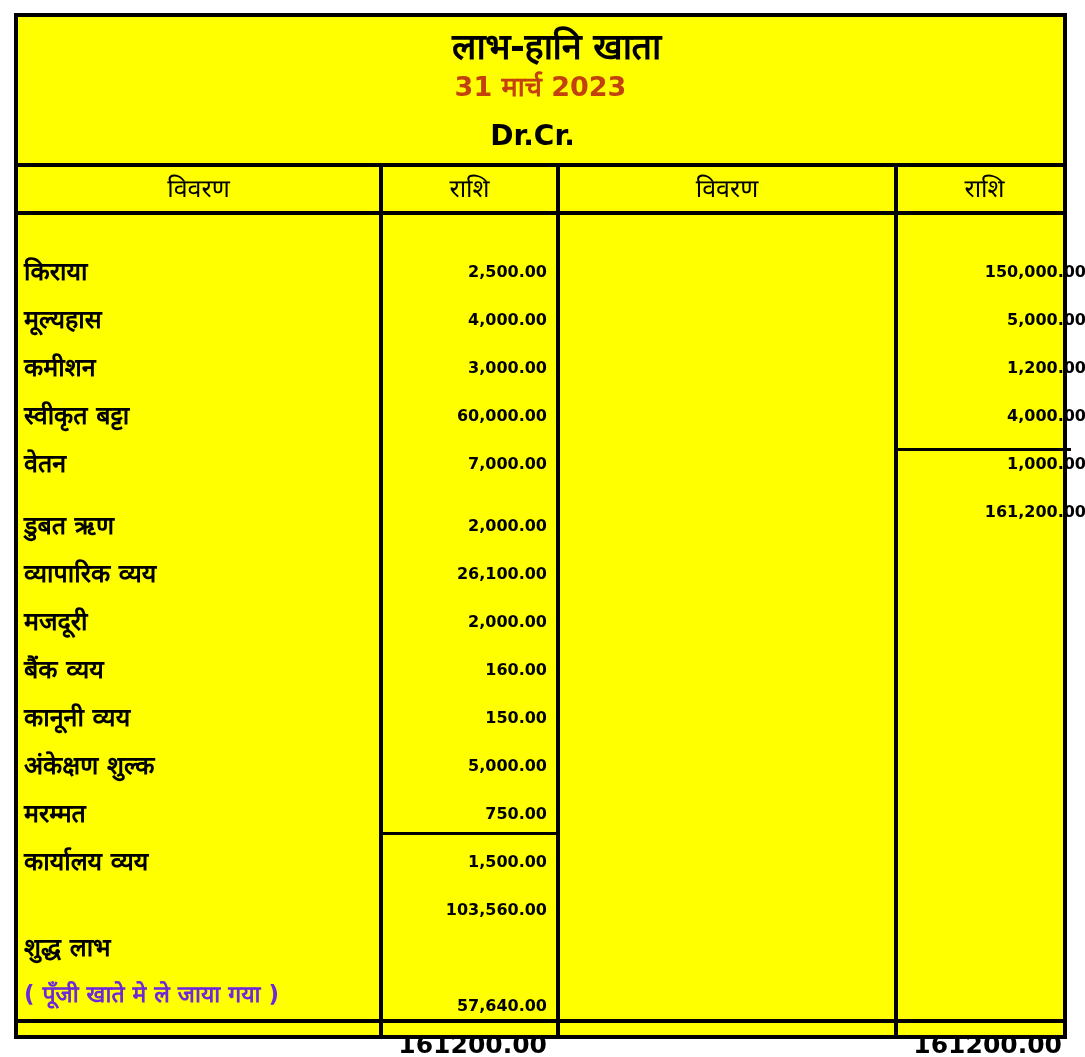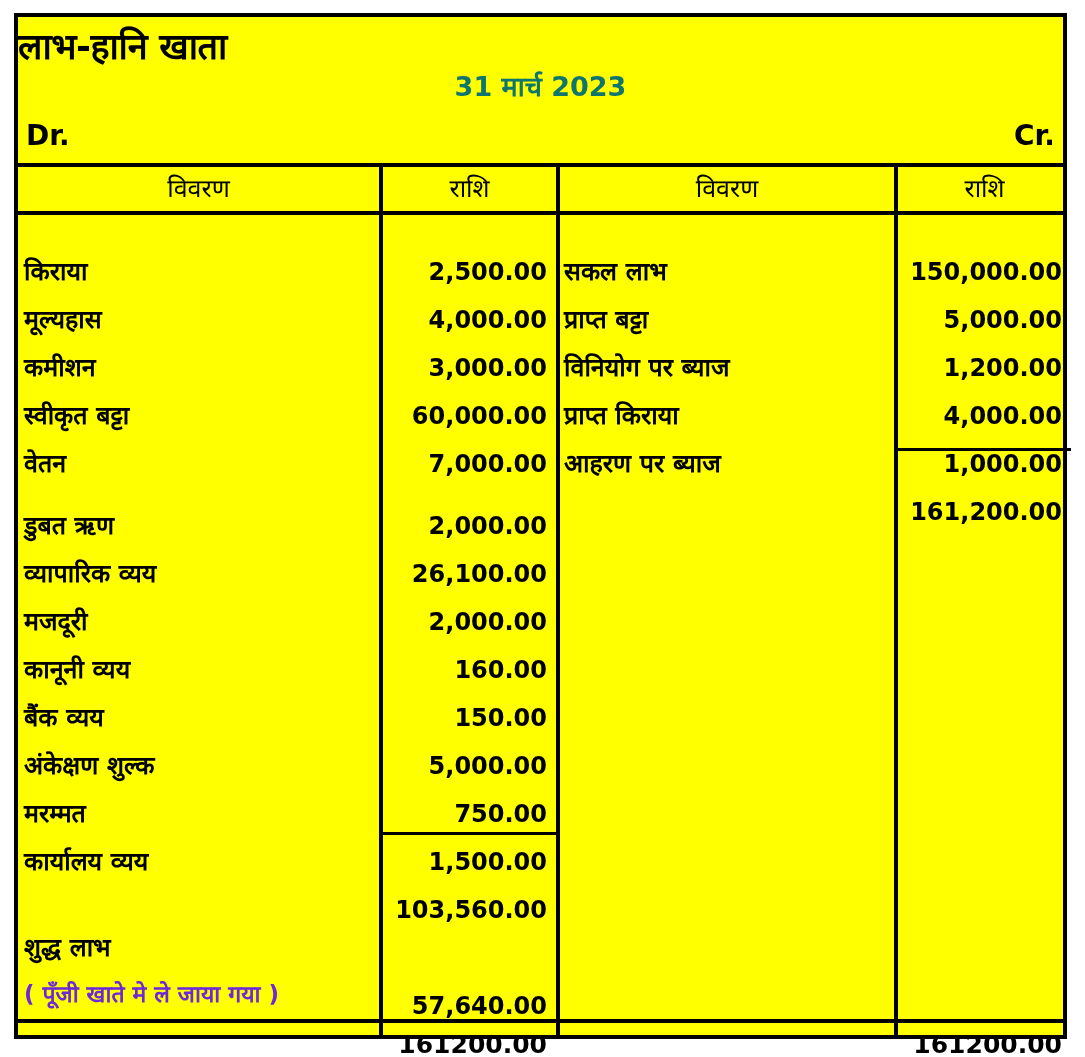--- a/index.html
+++ b/index.html
@@ -29,45 +29,47 @@
   
   .title-block {
     position: absolute;
     left: 0;
     top: 0;
     width: 100%;
     height: 148px;
     box-sizing: border-box;
   }
   .doc-title {
+    text-align: center;
     font-family: "DejaVu Sans", "Liberation Sans", sans-serif;
     font-weight: bold;
     font-size: 36px;
     line-height: 44px;
     padding-top: 8px;
     letter-spacing: -0.5px;
     color: #000;
+    margin-left: 32px;
   }
   .doc-date {
     text-align: center;
     font-family: "DejaVu Sans", "Liberation Sans", sans-serif;
     font-weight: bold;
     font-size: 27px;
     line-height: 32px;
     padding-top: 2px;
-    color: #0f766e;
+    color: #c2410c;
   }
   .drcr-row {
     position: absolute;
     left: 0;
-    right: 0;
+    right: 16px;
     top: 96px;
     height: 44px;
     display: flex;
-    justify-content: space-between;
+    justify-content: center;
     align-items: center;
     padding: 0 8px;
     box-sizing: border-box;
     font-family: "DejaVu Sans", "Liberation Sans", sans-serif;
     font-weight: bold;
     font-size: 28px;
     color: #000;
   }
   .rule-under-title {
     position: absolute;
@@ -138,35 +140,35 @@
 
   
   .col {
     position: absolute;
     top: 48px;
     margin-top: 33px;
   }
   .col-desc-l  { left: 6px;   width: 352px; }
   .col-amt-l   { left: 365px; width: 164px; }
   .col-desc-r  { left: 546px; width: 328px; }
-  .col-amt-r   { left: 880px; width: 164px; }
+  .col-amt-r   { left: 880px; width: 188px; }
 
   .row {
     height: 48px;
     line-height: 48px;
     font-family: "DejaVu Sans", "Liberation Sans", sans-serif;
     font-weight: bold;
     font-size: 25px;
     color: #000;
     white-space: nowrap;
     overflow: visible;
   }
   .row.amt {
     text-align: right;
-    font-size: 24px;
+    font-size: 16px;
   }
   .row.desc {
     text-align: left;
   }
   .row.gap-before { margin-top: 14px; }
 
   
   .netprofit {
     margin-top: 38px;
   }
@@ -236,22 +238,22 @@
 
     <div class="col col-desc-l">
       <div class="row desc">किराया</div>
       <div class="row desc">मूल्यहास</div>
       <div class="row desc">कमीशन</div>
       <div class="row desc">स्वीकृत बट्टा</div>
       <div class="row desc">वेतन</div>
       <div class="row desc gap-before">डुबत ऋण</div>
       <div class="row desc">व्यापारिक व्यय</div>
       <div class="row desc">मजदूरी</div>
+      <div class="row desc">बैंक व्यय</div>
       <div class="row desc">कानूनी व्यय</div>
-      <div class="row desc">बैंक व्यय</div>
       <div class="row desc">अंकेक्षण शुल्क</div>
       <div class="row desc">मरम्मत</div>
       <div class="row desc">कार्यालय व्यय</div>
       <div class="netprofit">
         <div class="row desc">शुद्ध लाभ</div>
         <div class="line2">( पूँजी खाते मे ले जाया गया )</div>
       </div>
     </div>
 
     <div class="col col-amt-l">
@@ -266,27 +268,20 @@
       <div class="row amt">160.00</div>
       <div class="row amt">150.00</div>
       <div class="row amt">5,000.00</div>
       <div class="row amt">750.00</div>
       <div class="row amt">1,500.00</div>
       <div class="row amt">103,560.00</div>
       <div class="row amt"></div>
       <div class="row amt">57,640.00</div>
     </div>
 
-    <div class="col col-desc-r">
-      <div class="row desc">सकल लाभ</div>
-      <div class="row desc">प्राप्त बट्टा</div>
-      <div class="row desc">विनियोग पर ब्याज</div>
-      <div class="row desc">प्राप्त किराया</div>
-      <div class="row desc">आहरण पर ब्याज</div>
-    </div>
 
     <div class="col col-amt-r">
       <div class="row amt">150,000.00</div>
       <div class="row amt">5,000.00</div>
       <div class="row amt">1,200.00</div>
       <div class="row amt">4,000.00</div>
       <div class="row amt">1,000.00</div>
       <div class="row amt">161,200.00</div>
     </div>
 

